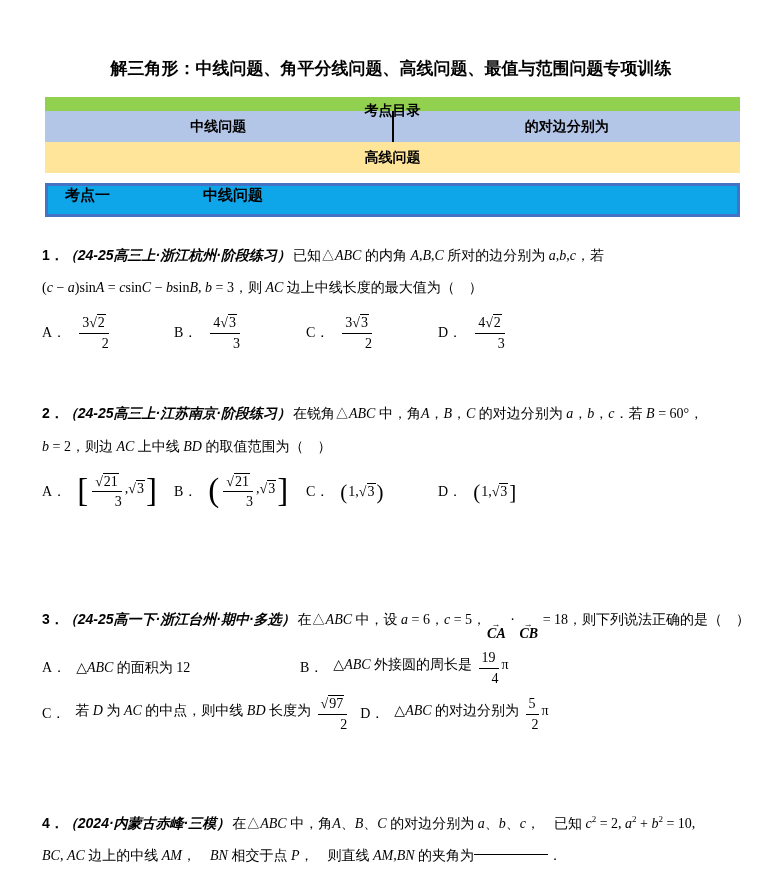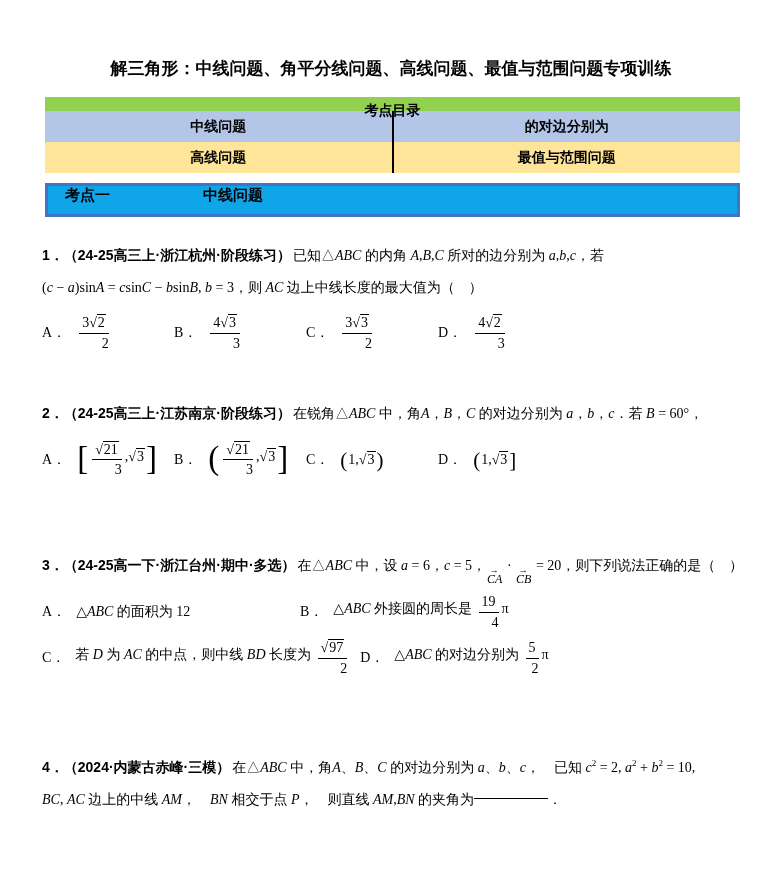--- a/index.html
+++ b/index.html
@@ -9,52 +9,52 @@
   body{width:782px;min-height:873px;font-family:"Liberation Serif",serif;color:var(--ink);}
   .page{width:782px;min-height:873px;overflow:hidden;}
   .title{margin:58px 30px 0;text-align:center;font-family:"Liberation Sans",sans-serif;
          font-weight:700;font-size:17px;line-height:22px;}
   
   .toc{margin:17px 42px 0 45px;}
   .toc-header{background:var(--c-green);height:14px;line-height:26px;text-align:center;
               font-family:"Liberation Sans",sans-serif;font-weight:700;font-size:14px;}
   .toc-row{display:flex;height:31px;line-height:31px;}
   .toc-blue{background:var(--c-blue);}
-  .toc-yellow{background:var(--c-yellow);}
+  .toc-yellow{background:var(--c-yellow);flex-direction:column;}
   .toc-cell{flex:1;text-align:center;font-family:"Liberation Sans",sans-serif;font-weight:700;font-size:14px;}
   .toc-right{border-left:2px solid #000;}
   
   .section-box{margin:10px 42px 0 45px;border:3px solid var(--c-border);height:28px;
                display:flex;align-items:flex-start;font-family:"Liberation Sans",sans-serif;
                font-weight:700;font-size:15px;background:#0ea5e9;gap:35px;}
   .section-label{margin-left:17px;}
   .section-title{margin-left:58px;}
   
   .questions{margin:0 30px 40px 42px;font-size:14px;}
   .question{margin-top:60px;}
   .question:first-child{margin-top:22px;}
-  .q2{margin-top:45px;} .q3{margin-top:70px;} .q4{margin-top:74px;}
+  .q2{margin-top:45px;} .q3{margin-top:92px;} .q4{margin-top:74px;}
   .qline{line-height:2.3;}
   .qnum,.qsource{font-family:"Liberation Sans",sans-serif;font-weight:700;}
-  .qsource{margin-right:2px;}
+  .qsource{margin-right:2px;font-style:italic;}
   .seg-i{font-style:italic;}
   .seg-m{font-style:normal;}
   sup.seg-sup{font-size:9px;line-height:0;}
   
   .frac{display:inline-block;text-align:right;vertical-align:-0.95em;line-height:1.25;margin:0 3px;}
   .fn{display:block;border-bottom:1px solid #000;padding:0 3px 1px;}
   .fd{display:block;padding-top:1px;}
   
   .sqrt{white-space:nowrap;}
   .rad{font-style:normal;}
   .sqv{border-top:1px solid #000;padding:0 1px;}
   
   .vec{display:inline-flex;flex-direction:column;align-items:center;line-height:1;vertical-align:-0.25em;margin:0 1px;}
   .veca{font-size:9px;line-height:5px;letter-spacing:1px;}
-  .vecb{font-style:italic;font-size:12px;}
+  .vecb{font-style:italic;font-size:14px;font-weight:bold;}
   
   .big{display:inline-block;font-size:33px;line-height:0;vertical-align:middle;font-weight:400;margin:0 1px;}
   .big-sm{font-size:21px;vertical-align:-0.14em;}
   
   .blank{display:inline-block;border-bottom:1.3px solid #000;height:1em;}
   
   .opts{display:flex;align-items:center;margin-top:10px;}
   .opt{display:inline-flex;align-items:center;}
   .row4 .opt{width:132px;}
   .optlabel{margin-right:10px;}
@@ -71,21 +71,20 @@
 
   <div class="toc">
     <div class="toc-header">考点目录</div>
     <div id="toc-rows">
         <div class="toc-row toc-blue">
           <span class="toc-cell">中线问题</span>
           <span class="toc-cell toc-right">的对边分别为</span>
         </div>
         <div class="toc-row toc-yellow">
           <span class="toc-cell">高线问题</span>
-          <span class="toc-cell toc-right">最值与范围问题</span>
         </div>
       </div>
   </div>
 
   <div class="section-box">
     <span class="section-label">考点一</span>
     <span class="section-title">中线问题</span>
   </div>
 
   <div class="questions" id="questions">
@@ -106,20 +105,21 @@
             <span class="optcontent"><span class="frac"><span class="fn"><span class="seg-m">3</span><span class="sqrt"><span class="rad">√</span><span class="sqv"><span class="seg-m">3</span></span></span></span><span class="fd"><span class="seg-m">2</span></span></span></span>
           </span>
           <span class="opt">
             <span class="optlabel">D．</span>
             <span class="optcontent"><span class="frac"><span class="fn"><span class="seg-m">4</span><span class="sqrt"><span class="rad">√</span><span class="sqv"><span class="seg-m">2</span></span></span></span><span class="fd"><span class="seg-m">3</span></span></span></span>
           </span>
         </div>
       </div>
       <div class="question q2">
         <div class="qline"><span class="qnum">2．</span><span class="qsource">（24-25高三上·江苏南京·阶段练习）</span><span class="seg-t">在锐角△</span><span class="seg-i">ABC</span><span class="seg-t"> 中，角</span><span class="seg-i">A</span><span class="seg-t">，</span><span class="seg-i">B</span><span class="seg-t">，</span><span class="seg-i">C</span><span class="seg-t"> 的对边分别为 </span><span class="seg-i">a</span><span class="seg-t">，</span><span class="seg-i">b</span><span class="seg-t">，</span><span class="seg-i">c</span><span class="seg-t">．若 </span><span class="seg-i">B</span><span class="seg-m"> = 60°</span><span class="seg-t">，</span></div>
+        <div class="qline"><span class="seg-i">b</span><span class="seg-m"> = 2</span><span class="seg-t">，则边 </span><span class="seg-i">AC</span><span class="seg-t"> 上中线 </span><span class="seg-i">BD</span><span class="seg-t"> 的取值范围为（　）</span></div>
         <div class="opts row4">
           <span class="opt">
             <span class="optlabel">A．</span>
             <span class="optcontent"><span class="big">[</span><span class="frac"><span class="fn"><span class="sqrt"><span class="rad">√</span><span class="sqv"><span class="seg-m">21</span></span></span></span><span class="fd"><span class="seg-m">3</span></span></span><span class="seg-m">,</span><span class="sqrt"><span class="rad">√</span><span class="sqv"><span class="seg-m">3</span></span></span><span class="big">]</span></span>
           </span>
           <span class="opt">
             <span class="optlabel">B．</span>
             <span class="optcontent"><span class="big">(</span><span class="frac"><span class="fn"><span class="sqrt"><span class="rad">√</span><span class="sqv"><span class="seg-m">21</span></span></span></span><span class="fd"><span class="seg-m">3</span></span></span><span class="seg-m">,</span><span class="sqrt"><span class="rad">√</span><span class="sqv"><span class="seg-m">3</span></span></span><span class="big">]</span></span>
           </span>
           <span class="opt">
@@ -132,21 +132,21 @@
           </span>
         </div>
       </div>
       <div class="question q3">
         <div class="qline"><span class="qnum">3．</span><span class="qsource">（24-25高一下·浙江台州·期中·多选）</span><span class="seg-t">在△</span><span class="seg-i">ABC</span><span class="seg-t"> 中，设 </span><span class="seg-i">a</span><span class="seg-m"> = 6</span><span class="seg-t">，</span><span class="seg-i">c</span><span class="seg-m"> = 5</span><span class="seg-t">，</span><span class="vec">
             <span class="veca">→</span>
             <span class="vecb">CA</span>
           </span><span class="seg-m"> · </span><span class="vec">
             <span class="veca">→</span>
             <span class="vecb">CB</span>
-          </span><span class="seg-m"> = 20</span><span class="seg-t">，则下列说法正确的是（　）</span></div>
+          </span><span class="seg-m"> = 18</span><span class="seg-t">，则下列说法正确的是（　）</span></div>
         <div class="opts optrow">
           <span class="opt opt-a">
             <span class="optlabel">A．</span>
             <span class="optcontent"><span class="seg-t">△</span><span class="seg-i">ABC</span><span class="seg-t"> 的面积为 12</span></span>
           </span>
           <span class="opt">
             <span class="optlabel">B．</span>
             <span class="optcontent"><span class="seg-t">△</span><span class="seg-i">ABC</span><span class="seg-t"> 外接圆的周长是 </span><span class="frac"><span class="fn"><span class="seg-m">19</span></span><span class="fd"><span class="seg-m">4</span></span></span><span class="seg-m">π</span></span>
           </span>
         </div>

